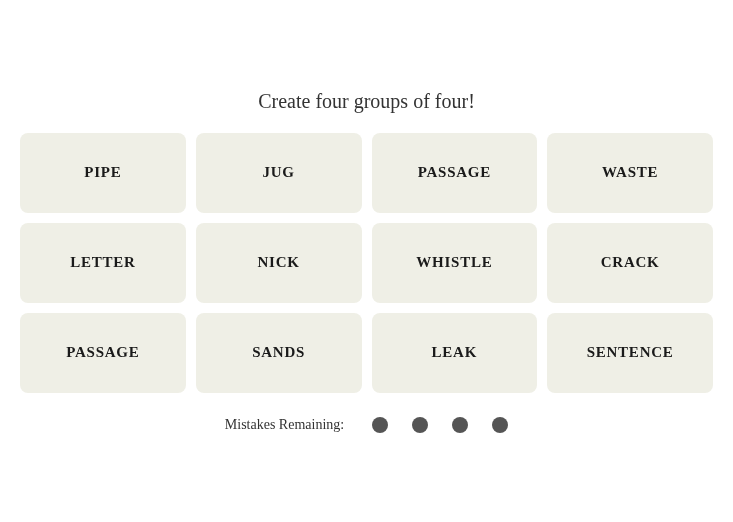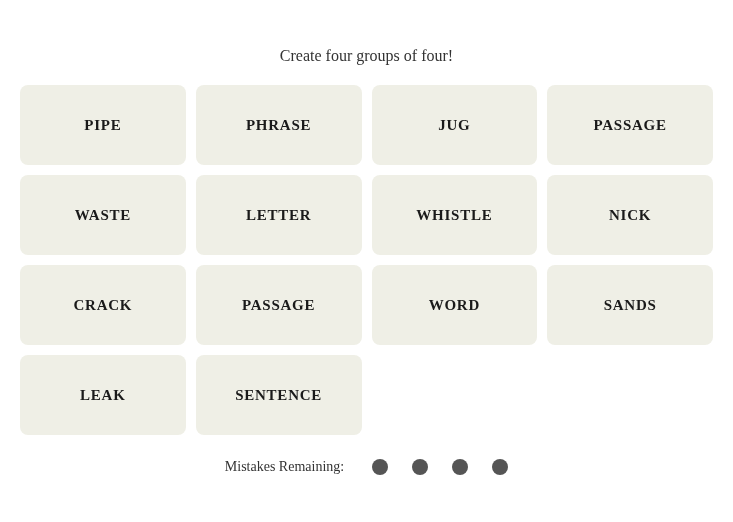--- a/index.html
+++ b/index.html
@@ -19,21 +19,21 @@
     }
 
     .game-container {
       width: 700px;
       max-width: 100%;
     }
 
     .game-header {
       text-align: center;
       margin-bottom: 20px;
-      font-size: 16px;
+      font-size: 20px;
       color: #333;
     }
 
     .grid {
       display: grid;
       grid-template-columns: repeat(4, 1fr);
       gap: 10px;
       margin-bottom: 24px;
     }
 
@@ -85,48 +85,42 @@
   <div class="game-header">
     <span>Create four groups of four!</span>
   </div>
 
   <div class="grid" id="tile-grid">
 
   <div class="tile">
         <span class="tile-label">PIPE</span>
       </div>
       <div class="tile">
-        <span class="tile-label">PHRASE</span>
-      </div>
-      <div class="tile">
         <span class="tile-label">JUG</span>
       </div>
       <div class="tile">
         <span class="tile-label">PASSAGE</span>
       </div>
       <div class="tile">
         <span class="tile-label">WASTE</span>
       </div>
       <div class="tile">
         <span class="tile-label">LETTER</span>
       </div>
       <div class="tile">
-        <span class="tile-label">WHISTLE</span>
+        <span class="tile-label">NICK</span>
       </div>
       <div class="tile">
-        <span class="tile-label">NICK</span>
+        <span class="tile-label">WHISTLE</span>
       </div>
       <div class="tile">
         <span class="tile-label">CRACK</span>
       </div>
       <div class="tile">
         <span class="tile-label">PASSAGE</span>
-      </div>
-      <div class="tile">
-        <span class="tile-label">WORD</span>
       </div>
       <div class="tile">
         <span class="tile-label">SANDS</span>
       </div>
       <div class="tile">
         <span class="tile-label">LEAK</span>
       </div>
       <div class="tile">
         <span class="tile-label">SENTENCE</span>
       </div>

